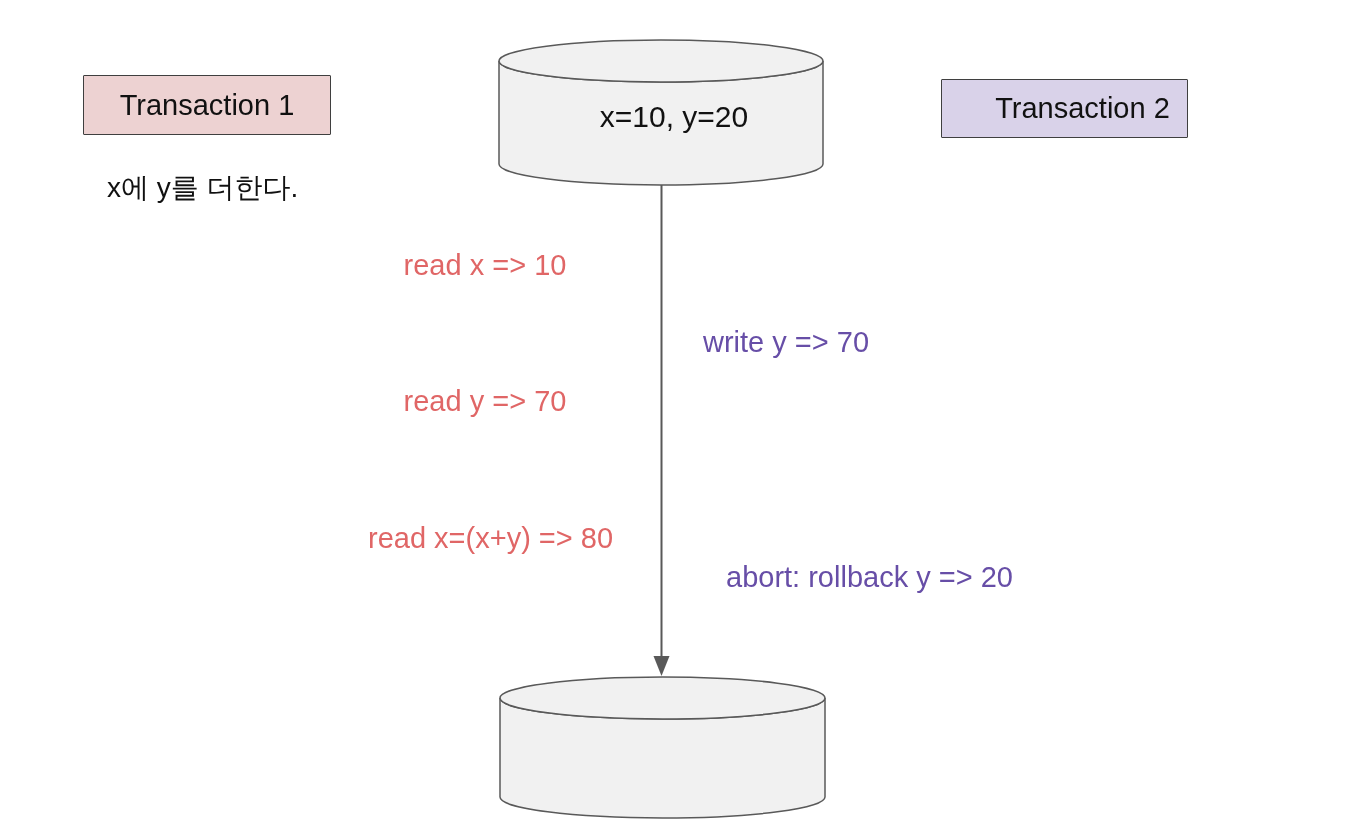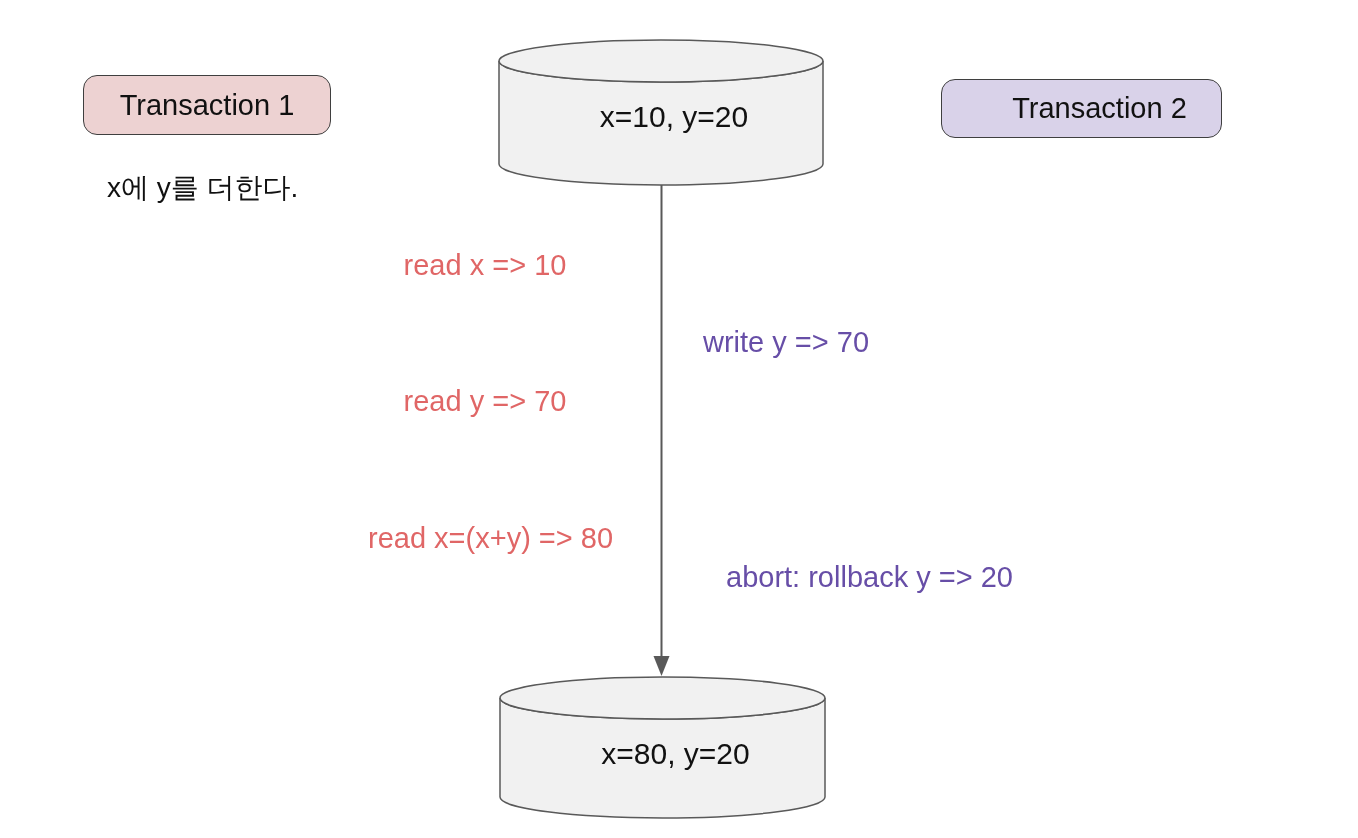--- a/index.html
+++ b/index.html
@@ -35,32 +35,32 @@
   .arrow-head {
     fill: var(--arrow-color, #595959);
     stroke: none;
   }
   .badge {
     position: absolute;
     display: flex;
     align-items: center;
     justify-content: center;
     border: 1.5px solid var(--badge-border, #3f3f3f);
-    border-radius: 14px;
+    border-radius: 1px;
     font-size: 29px;
     box-sizing: border-box;
   }
   .badge-t1 {
     left: 83px; top: 75px;
     width: 248px; height: 60px;
     background: var(--t1-badge-bg, #edd2d2);
   }
   .badge-t2 {
     left: 941px; top: 79px;
-    width: 281px; height: 59px;
+    width: 247px; height: 59px;
     background: var(--t2-badge-bg, #d9d2e9);
     padding-left: 36px;
   }
   .desc {
     position: absolute;
     font-size: 28px;
     white-space: nowrap;
   }
   .desc-t1 { left: 107px; top: 169px; }
   .desc-t2 { left: 972px; top: 171px; }
@@ -112,21 +112,20 @@
   <div class="badge badge-t1">
     <span>Transaction 1</span>
   </div>
   <div class="desc desc-t1">x에 y를 더한다.</div>
 
   <div class="badge badge-t2">
     <span>Transaction 2</span>
   </div>
 
   <div class="db-label db-label-top">x=10, y=20</div>
-  <div class="db-label db-label-bottom">x=80, y=20</div>
 
   <div class="op op-t1 op-read-x">read x =&gt; 10</div>
   <div class="op op-t1 op-read-y">read y =&gt; 70</div>
   <div class="op op-t1 op-read-sum">read x=(x+y) =&gt; 80</div>
 
   <div class="op op-t2 op-write-y">write y =&gt; 70</div>
   <div class="op op-t2 op-abort">abort: rollback y =&gt; 20</div>
 
 </div>
 

